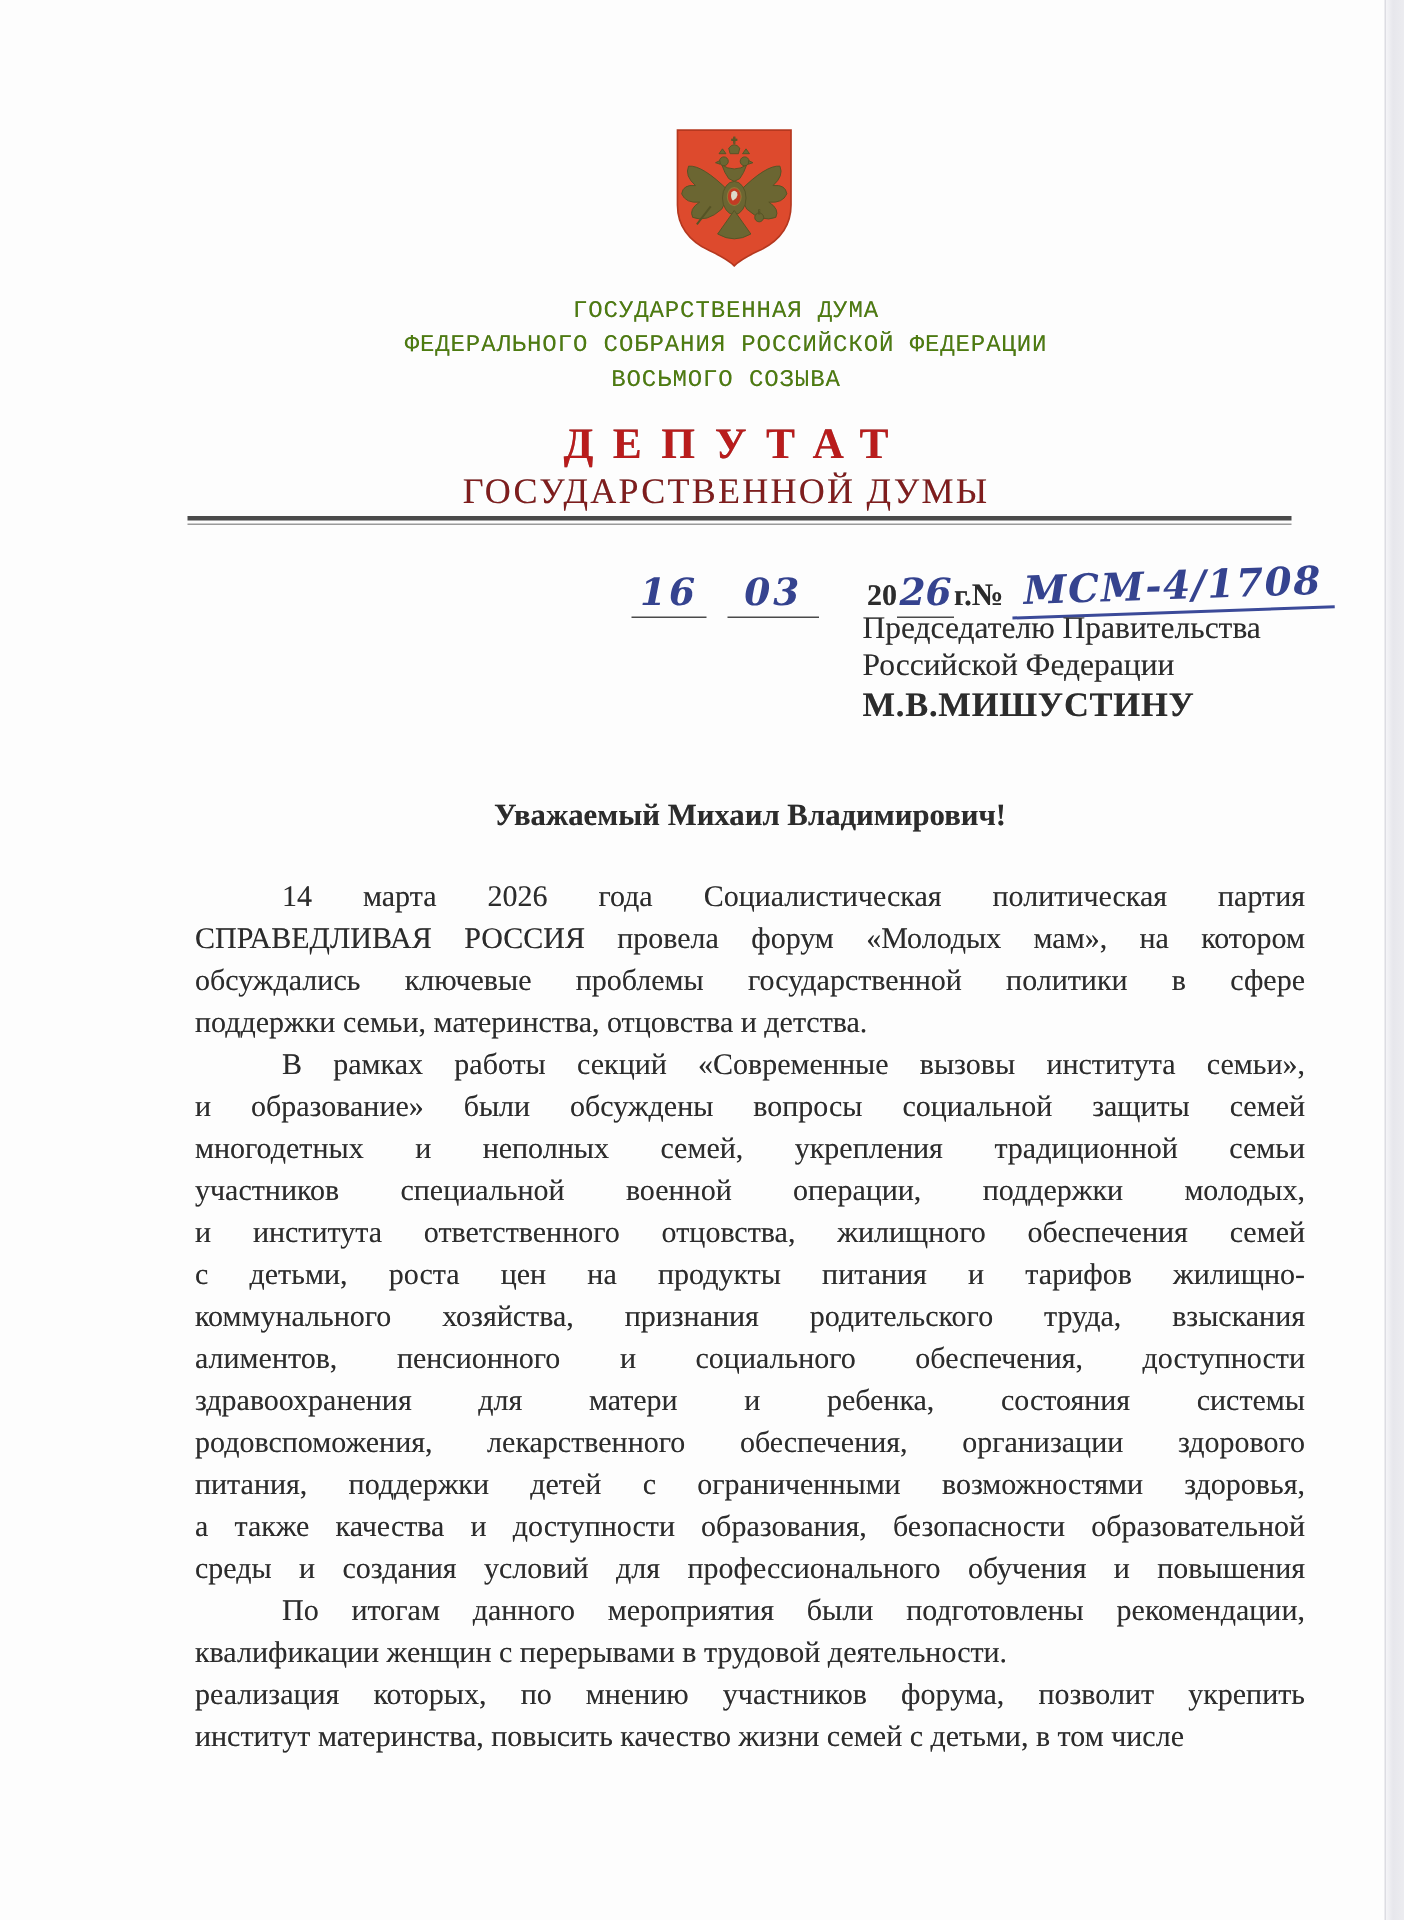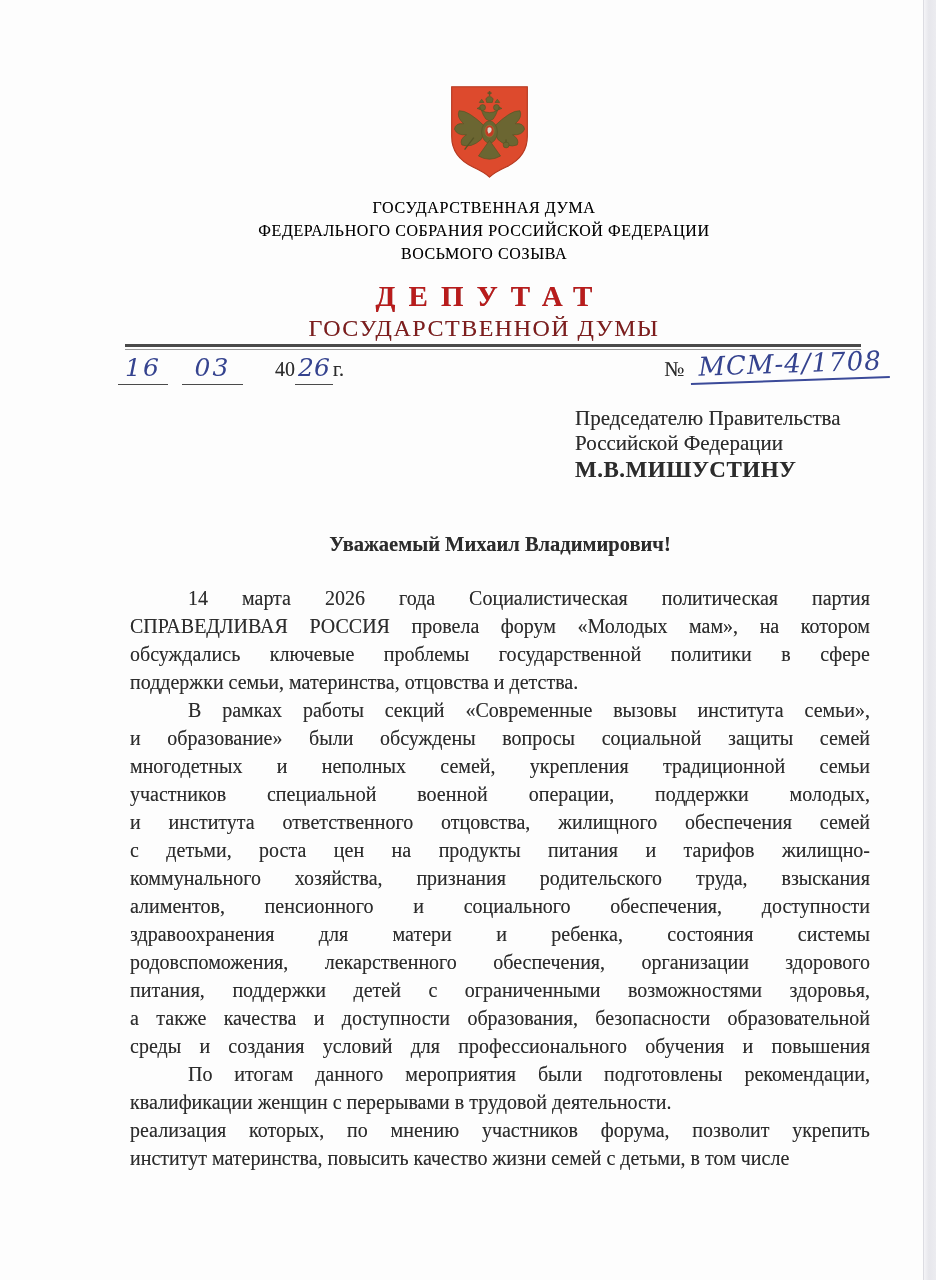--- a/index.html
+++ b/index.html
@@ -15,31 +15,31 @@
   }
   .edge-strip {
     position:absolute; top:0; right:0; width:13px; height:100%;
     background:linear-gradient(to right,#f4f4f7,#e7e7ec 40%,#ececf0);
     border-left:1px solid #dcdce2;
   }
   .emblem { position:absolute; left:447px; top:84px; width:85px; height:96px; }
   .emblem svg { width:100%; height:100%; display:block; }
 
   .letterhead { position:absolute; left:98px; top:196px; width:772px; text-align:center; }
-  .org-line { font-size:16px; line-height:23px; letter-spacing:0.6px; color:#000000; }
+  .org-line { font-size:16px; line-height:23px; letter-spacing:0.6px; color:#4d7c0f;font-family:Liberation Mono, monospace; }
   .role-title { margin-top:14px; font-size:29px; line-height:34px; font-weight:bold;
                 letter-spacing:13px; text-indent:13px; color:#b91c1c; }
   .role-subtitle { font-size:24px; line-height:30px; letter-spacing:1.5px; color:#7f1d1d; }
 
   .rule { position:absolute; left:125px; top:344px; width:736px; height:6px;
           border-top:3px solid #4a4a4a; border-bottom:1px solid #9a9a9a; }
 
-  .refline { position:absolute; left:118px; top:352px; width:772px;
-             display:flex; justify-content:space-between; align-items:baseline;
-             font-size:20px; }
+  .refline { position:absolute; left:118px; top:380px; width:772px;
+             display:flex; justify-content:flex-end; align-items:baseline;
+             font-size:20px;font-weight:bold; }
   .date-group { display:flex; align-items:baseline; }
   .hw { font-family:"DejaVu Serif", serif; font-style:italic; color:#35438f;
         text-shadow:none; }
   .blank { display:inline-block; text-align:center; border-bottom:1.5px solid #4a4a4a;
            font-size:25px; line-height:1.1; padding-bottom:2px; letter-spacing:2px; }
   .blank-day { min-width:50px; }
   .blank-month { min-width:61px; margin-left:14px; }
   .year-group { margin-left:32px; display:inline-flex; align-items:baseline; }
   .blank-year { display:inline-block; min-width:38px; text-align:center;
                 border-bottom:1.5px solid #4a4a4a; font-size:25px; line-height:1.1;
@@ -105,21 +105,21 @@
     <div class="role-subtitle">ГОСУДАРСТВЕННОЙ ДУМЫ</div>
   </div>
 
   <div class="rule"></div>
 
   <div class="refline">
     <div class="date-group">
       <span class="blank blank-day hw">16</span>
       <span class="blank blank-month hw">03</span>
       <span class="year-group">
-        <span>40</span>
+        <span>20</span>
           <span class="blank-year hw">26</span>
           <span>г.</span>
       </span>
     </div>
     <div class="num-group">
       <span class="num-sign">№</span>
       <span class="hw num-hw">МСМ-4/1708</span>
     </div>
   </div>
 

